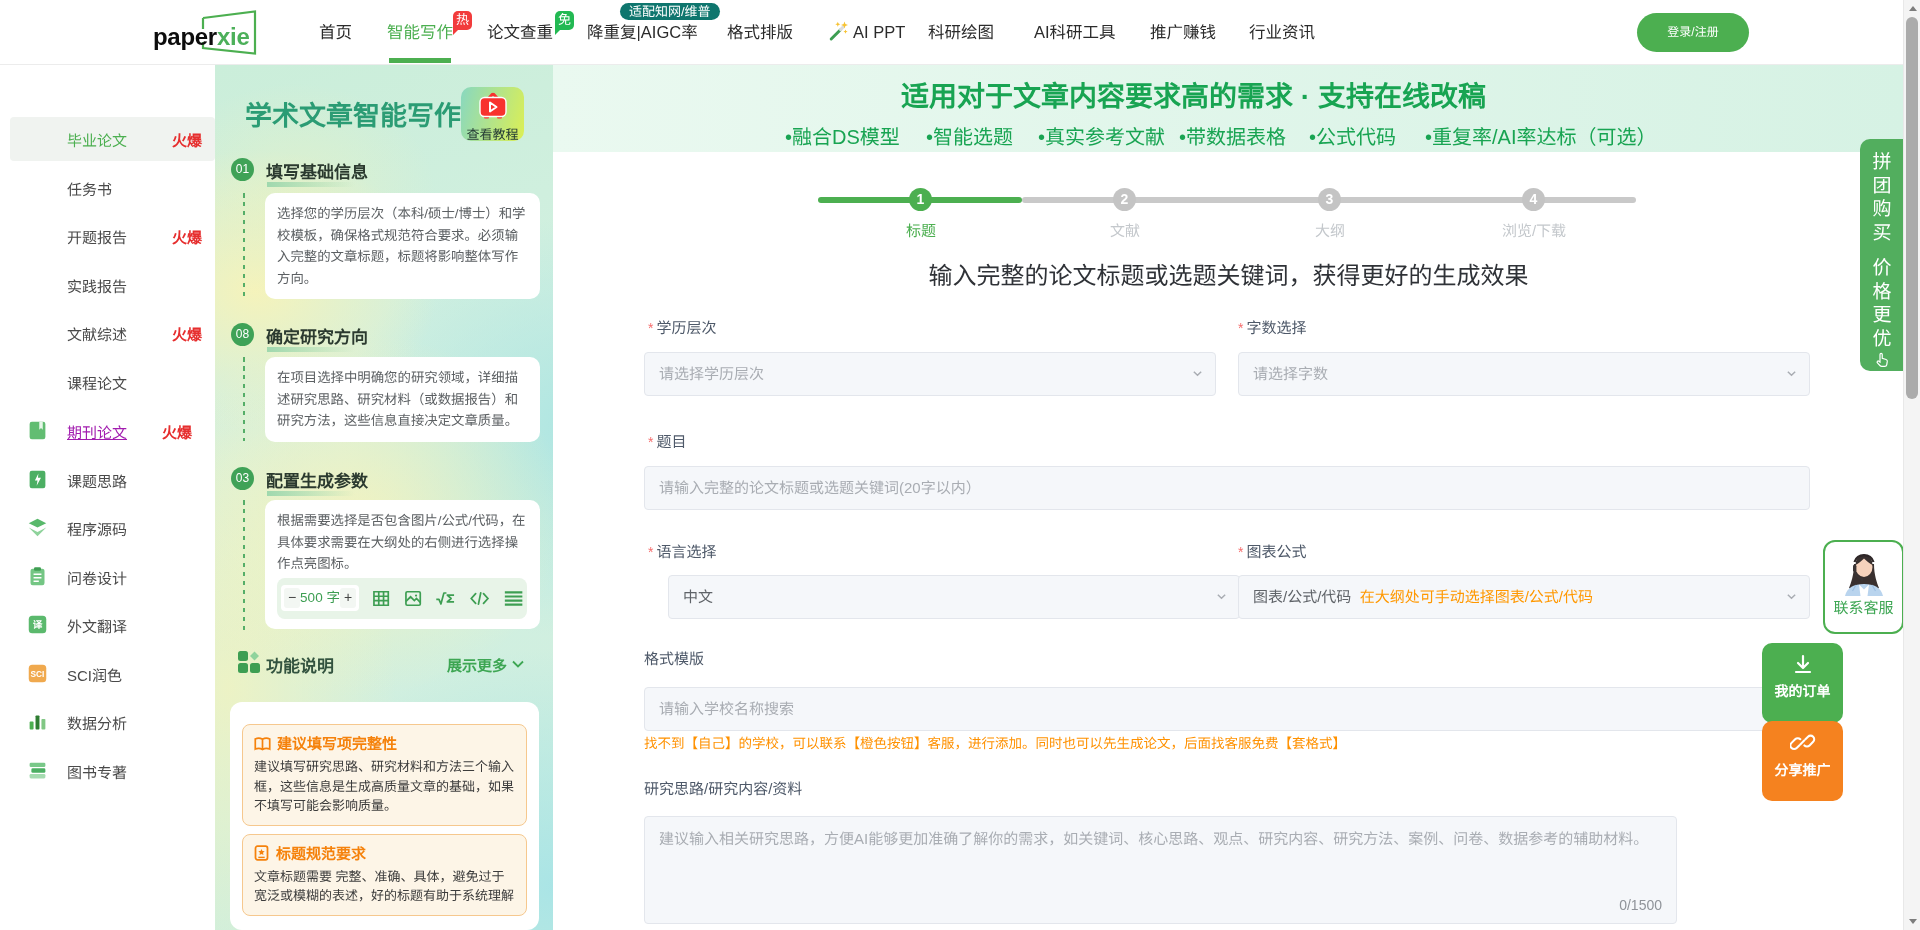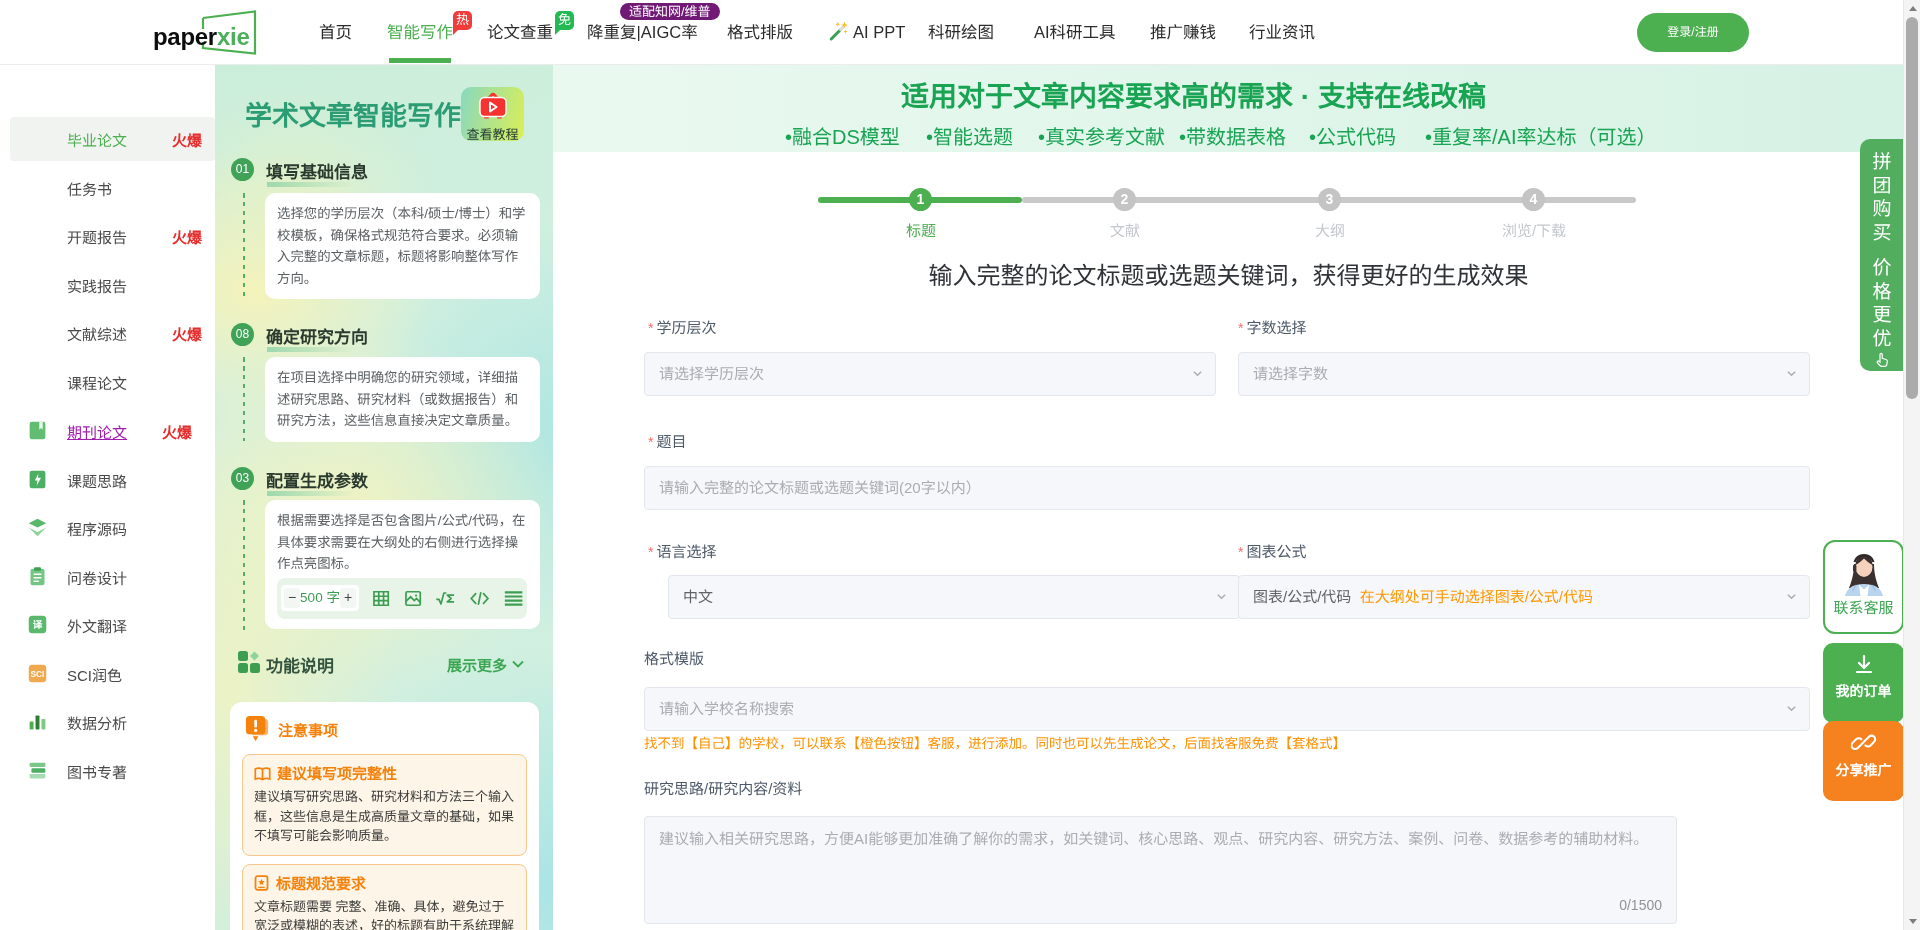--- a/index.html
+++ b/index.html
@@ -10,21 +10,21 @@
 
 
 .nav { position:absolute; left:0; top:0; width:1920px; height:65px; background:#fff; border-bottom:1px solid #ececec; z-index:30; }
 .nav-item { position:absolute; top:0; height:64px; line-height:64px; font-size:16.5px; color:#2b2b2b; white-space:nowrap; }
 .nav-item.active { color:#4caf50; }
 .nav-underline { position:absolute; left:389px; top:58px; width:62px; height:5px; background:#4caf50; }
 .badge-hot { position:absolute; top:11px; font-size:13px; color:#fff; background:#f23c3c; border-radius:5px 5px 5px 0; padding:1px 3px 2px; line-height:16px; }
 .badge-hot:after { content:""; position:absolute; left:0; bottom:-5px; border:3px solid transparent; border-top-color:#f23c3c; border-left-color:#f23c3c; }
 .badge-free { background:#23b953; }
 .badge-free:after { border-top-color:#23b953; border-left-color:#23b953; }
-.badge-pill { position:absolute; left:620px; top:3px; background:#701a75; color:#fff; font-size:13px; line-height:17px; padding:0 9px; border-radius:9px; }
+.badge-pill { position:absolute; left:620px; top:3px; background:#0f766e; color:#fff; font-size:13px; line-height:17px; padding:0 9px; border-radius:9px; }
 .login-btn { position:absolute; left:1637px; top:13px; width:112px; height:39px; background:#4caf50; border-radius:20px; color:#fff; font-size:12px; text-align:center; line-height:39px; }
 
 
 .sidebar { position:absolute; left:0; top:65px; width:215px; height:865px; background:#fff; }
 .side-head { position:absolute; left:0; width:215px; height:44px; }
 .side-head .txt { position:absolute; left:67px; top:12px; font-size:15px; color:#4caf50; }
 .side-item { position:absolute; left:10px; width:205px; height:44px; font-size:15px; color:#4a4a4a; }
 .side-item .txt { position:absolute; left:57px; top:12px; }
 .side-item.sel { background:#f0f3f0; border-radius:4px; }
 .side-item.sel .txt { color:#4caf50; }
@@ -70,21 +70,21 @@
 .fsel { position:absolute; height:44px; background:#f5f7fa; border:1px solid #e3e6ec; border-radius:4px; font-size:15px; color:#a9adb3; line-height:42px; padding-left:14px; }
 .fsel .arr { position:absolute; right:12px; top:15px; width:11px; height:11px; }
 .fsel.filled { color:#5f6368; }
 .hint { position:absolute; font-size:13.5px; color:#ff9100; }
 
 
 .sidetab { position:absolute; left:1860px; top:139px; width:44px; height:232px; background:#52ae5e; border-radius:10px 0 0 10px; color:#fff; text-align:center; font-size:19px; padding-top:11px; z-index:40;}
 .sidetab div { line-height:23.5px; }
 .contact { position:absolute; left:1823px; top:540px; width:81px; height:94px; background:#fff; border:2px solid #4caf50; border-radius:12px; text-align:center; z-index:40;}
 .contact .t { color:#3da653; font-size:15px; margin-top:0px; }
-.fbtn { position:absolute; left:1823px; width:81px; height:80px; border-radius:10px; color:#fff; text-align:center; font-size:14px; font-weight:bold; z-index:40;}
+.fbtn { position:absolute; left:1762px; width:81px; height:80px; border-radius:10px; color:#fff; text-align:center; font-size:14px; font-weight:bold; z-index:40;}
 .scrollbar { position:absolute; left:1903px; top:0; width:17px; height:930px; background:#f4f4f4; border-left:1px solid #e8e8e8; z-index:50; }
 .sb-thumb { position:absolute; left:2px; top:17px; width:12px; height:382px; background:#ababab; border-radius:6px; }
 </style>
 </head>
 <body>
 
 <div class="nav">
   <div class="abs" id="logo" style="left:153px; top:8px; width:120px; height:50px;">
     <svg width="120" height="50" viewBox="0 0 120 50">
       <path d="M50 10 L50 21 M50 34 L50 40 L102 45.5 L102 3.5 L50 10" fill="none" stroke="#4caf50" stroke-width="2.2"></path>
@@ -257,30 +257,20 @@
         <rect x="1" y="13" width="10" height="10" rx="2.5" fill="#3d9e52"></rect>
         <rect x="13" y="13" width="10" height="10" rx="2.5" fill="#3d9e52"></rect>
       </svg>
     <span style="position:absolute; left:29px; top:2px; font-size:17px; font-weight:bold; color:#33533f;">功能说明</span>
     <span style="position:absolute; right:30px; top:4px; font-size:15px; color:#3da653; font-weight:bold;">展示更多</span>
     <svg style="position:absolute; right:13px; top:10px;" width="12" height="8" viewBox="0 0 12 8">
         <path d="M1 1.5 L6 6.5 L11 1.5" stroke="#3da653" stroke-width="1.8" fill="none"></path>
       </svg>
   </div>
   <div class="notice-card">
-    <div style="position:relative; height:30px;">
-      <svg width="29" height="29" viewBox="0 0 30 30" style="position:absolute; left:1px; top:-2px;">
-          <rect x="8" y="5" width="18" height="17" rx="4" fill="#f9b264"></rect>
-          <rect x="3" y="2" width="20" height="19" rx="4" fill="#f5820c"></rect>
-          <path d="M10 23 l3 5 3-5 Z" fill="#f5820c"></path>
-          <rect x="11.7" y="6" width="2.8" height="8" rx="1.4" fill="#fff"></rect>
-          <circle cx="13.1" cy="17" r="1.7" fill="#fff"></circle>
-        </svg>
-      <span style="position:absolute; left:36px; top:3px; font-size:15px; font-weight:bold; color:#f5820c;">注意事项</span>
-    </div>
     <div class="sub-note">
       <div class="tt"><svg width="17" height="14" viewBox="0 0 20 16" style="margin-right:6px; vertical-align:-2px;">
             <path d="M10 2.5 C7.5 0.8 4 0.8 1.5 2 L1.5 14 C4 12.8 7.5 12.8 10 14.5 C12.5 12.8 16 12.8 18.5 14 L18.5 2 C16 0.8 12.5 0.8 10 2.5 Z M10 2.5 L10 14.5" stroke="#f5820c" stroke-width="2" fill="none"></path>
           </svg>建议填写项完整性</div>
       建议填写研究思路、研究材料和方法三个输入框，这些信息是生成高质量文章的基础，如果不填写可能会影响质量。
     </div>
     <div class="sub-note">
       <div class="tt"><svg width="15" height="16" viewBox="0 0 18 20" style="margin-right:7px; vertical-align:-2px;">
             <rect x="1.5" y="1.5" width="15" height="17" rx="2.5" stroke="#f5820c" stroke-width="2.2" fill="none"></rect>
             <path d="M9 5 l1.2 2.6 2.8 0.3 -2.1 1.9 0.6 2.8 -2.5 -1.5 -2.5 1.5 0.6 -2.8 -2.1 -1.9 2.8 -0.3 Z" fill="#f5820c"></path>

